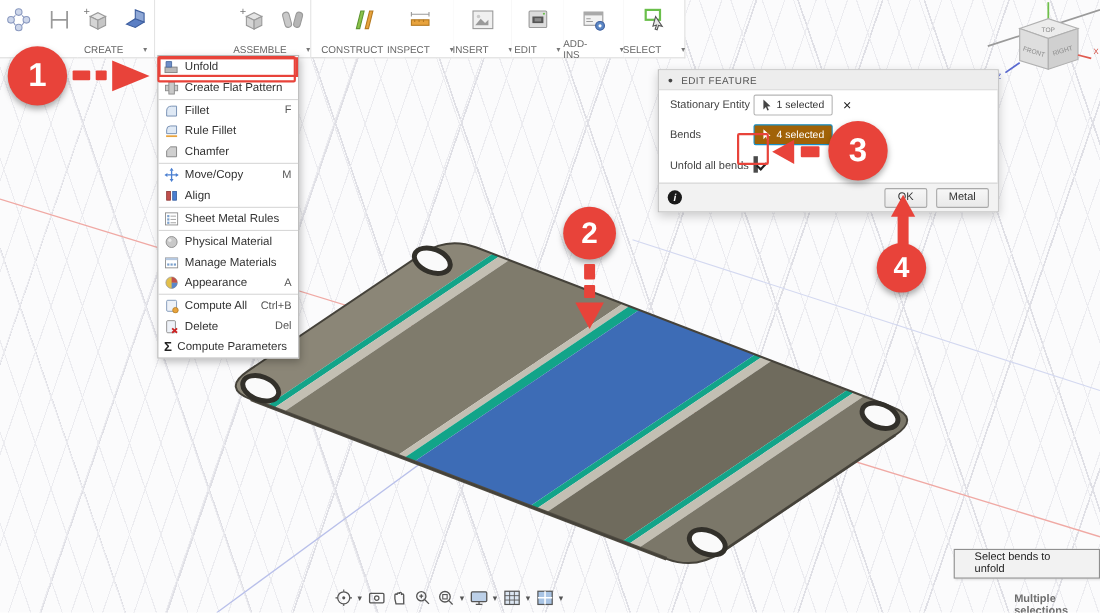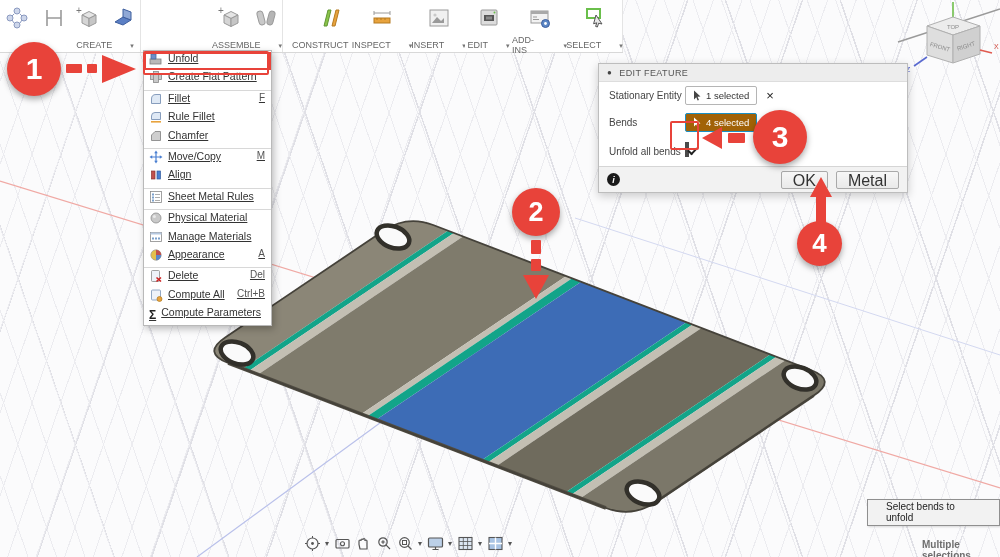--- a/index.html
+++ b/index.html
@@ -21,22 +21,22 @@
       display:flex;flex-direction:column;align-items:center;}
   .tg .icons{flex:1;display:flex;align-items:center;justify-content:center;gap:9px;padding-top:2px;}
   .tlabel{height:14px;display:flex;align-items:center;justify-content:center;gap:18px;
           font-size:9px;color:#666;width:100%;cursor:default;}
   .tlabel .car{font-size:7px;color:#777;line-height:1;}
   .tlabel.hl{background:#2aa5df;color:#fff;}
   .tlabel.hl .car{color:#fff;}
   
   .menu{position:absolute;left:143px;top:50px;width:127px;background:#fff;z-index:30;
         border:1px solid #b9b9b9;box-shadow:2px 3px 7px rgba(0,0,0,.25);padding:1px 0;}
-  .mitem{height:18.4px;display:flex;gap:5px;padding:0 6px 0 5px;
-         font-size:10.5px;color:#333;white-space:nowrap;cursor:default;text-decoration:underline;}
+  .mitem{height:18.4px;display:flex;align-items:center;gap:5px;padding:0 6px 0 5px;
+         font-size:10.5px;color:#333;white-space:nowrap;cursor:default;}
   .mitem .short{margin-left:auto;font-size:10px;color:#555;}
   .mitem.hl-red{outline:2px solid #e8433a;outline-offset:-2px;}
   .msep{border-top:1px solid #d8d8d8;margin:1px 0;}
   .mi{width:14px;height:14px;display:inline-flex;flex:0 0 14px;}
   .mi svg{display:block;}
   .sigma{font-size:12px;font-weight:bold;color:#222;display:flex;align-items:center;justify-content:center;width:14px;}
   
   .dialog{position:absolute;left:598px;top:63px;width:308px;background:#fff;z-index:20;
           border:1px solid #bdbdbd;box-shadow:0 3px 9px rgba(0,0,0,.2);font-size:10px;}
   .dhead{height:17px;background:#ededed;display:flex;align-items:center;gap:7px;padding:0 8px;
@@ -50,21 +50,21 @@
   .xclose{margin-left:9px;font-size:13px;color:#222;line-height:1;cursor:default;}
   .cbwrap{position:relative;width:15px;height:15px;}
   .cb{width:15px;height:15px;box-sizing:border-box;border:2px solid #4a4a4a;background:#fff;}
   .check{position:absolute;left:3px;top:3px;width:7px;height:4px;border-left:2px solid #222;
          border-bottom:2px solid #222;transform:rotate(-47deg);}
   .dfoot{border-top:1px solid #d5d5d5;background:#f2f2f2;height:25px;display:flex;align-items:center;
          padding:0 8px;gap:8px;}
   .infoc{width:13px;height:13px;border-radius:50%;background:#1a1a1a;color:#fff;font-size:9px;
          font-weight:bold;display:flex;align-items:center;justify-content:center;font-style:italic;}
   .dbtn{height:18px;padding:0 11px;border:1px solid #a9a9a9;background:linear-gradient(#f7f7f7,#e9e9e9);
-        font-size:16px;color:#333;border-radius:2px;font-family:inherit;}
+        font-size:10px;color:#333;border-radius:2px;font-family:inherit;}
   .dbtn.ok{margin-left:auto;}
   
   .callout{position:absolute;border-radius:50%;background:#e8433a;color:#fff;display:flex;z-index:40;
            align-items:center;justify-content:center;font-weight:bold;box-shadow:0 3px 6px rgba(0,0,0,.35);}
   .ann-rect{position:absolute;border:2px solid #e8433a;border-radius:2px;z-index:40;}
   .dash{position:absolute;background:#e8433a;z-index:40;border-radius:1px;}
   .tri{position:absolute;width:0;height:0;z-index:40;}
   
   .nav{position:absolute;left:303px;top:534px;display:flex;align-items:center;gap:3px;z-index:15;}
   .nicon{width:18px;height:18px;display:flex;align-items:center;justify-content:center;}
@@ -391,36 +391,36 @@
             <path d="M7,7 L12.2,7 A5.2,5.2 0 0 1 7,12.2 Z" fill="#5a86c9"></path>
           </svg>
         </span>
       <span>Appearance</span>
       <span class="short">A</span>
     </div>
     <div class="msep"></div>
     <div class="mitem">
       <span class="mi">
           <svg width="14" height="14">
+            <rect x="2.5" y="2" width="9" height="10" rx="1" fill="#eef2f8" stroke="#7a93b5" stroke-width=".8"></rect>
+            <circle cx="10.5" cy="11" r="2.5" fill="#e8a33d" stroke="#b07a20" stroke-width=".7"></circle>
+          </svg>
+        </span>
+      <span>Compute All</span>
+      <span class="short">Ctrl+B</span>
+    </div>
+    <div class="mitem">
+      <span class="mi">
+          <svg width="14" height="14">
             <rect x="2.5" y="1.5" width="8" height="11" rx="1" fill="#eef2f8" stroke="#8a8a8a" stroke-width=".8"></rect>
             <path d="M7.5,8.5 L12,12.5 M12,8.5 L7.5,12.5" stroke="#cc2222" stroke-width="1.6" fill="none"></path>
           </svg>
         </span>
       <span>Delete</span>
       <span class="short">Del</span>
-    </div>
-    <div class="mitem">
-      <span class="mi">
-          <svg width="14" height="14">
-            <rect x="2.5" y="2" width="9" height="10" rx="1" fill="#eef2f8" stroke="#7a93b5" stroke-width=".8"></rect>
-            <circle cx="10.5" cy="11" r="2.5" fill="#e8a33d" stroke="#b07a20" stroke-width=".7"></circle>
-          </svg>
-        </span>
-      <span>Compute All</span>
-      <span class="short">Ctrl+B</span>
     </div>
     <div class="mitem">
       <span class="sigma">Σ</span>
       <span>Compute Parameters</span>
       <span class="short"></span>
     </div>
   </div>
 
   <div class="dialog">
     <div class="dhead">

